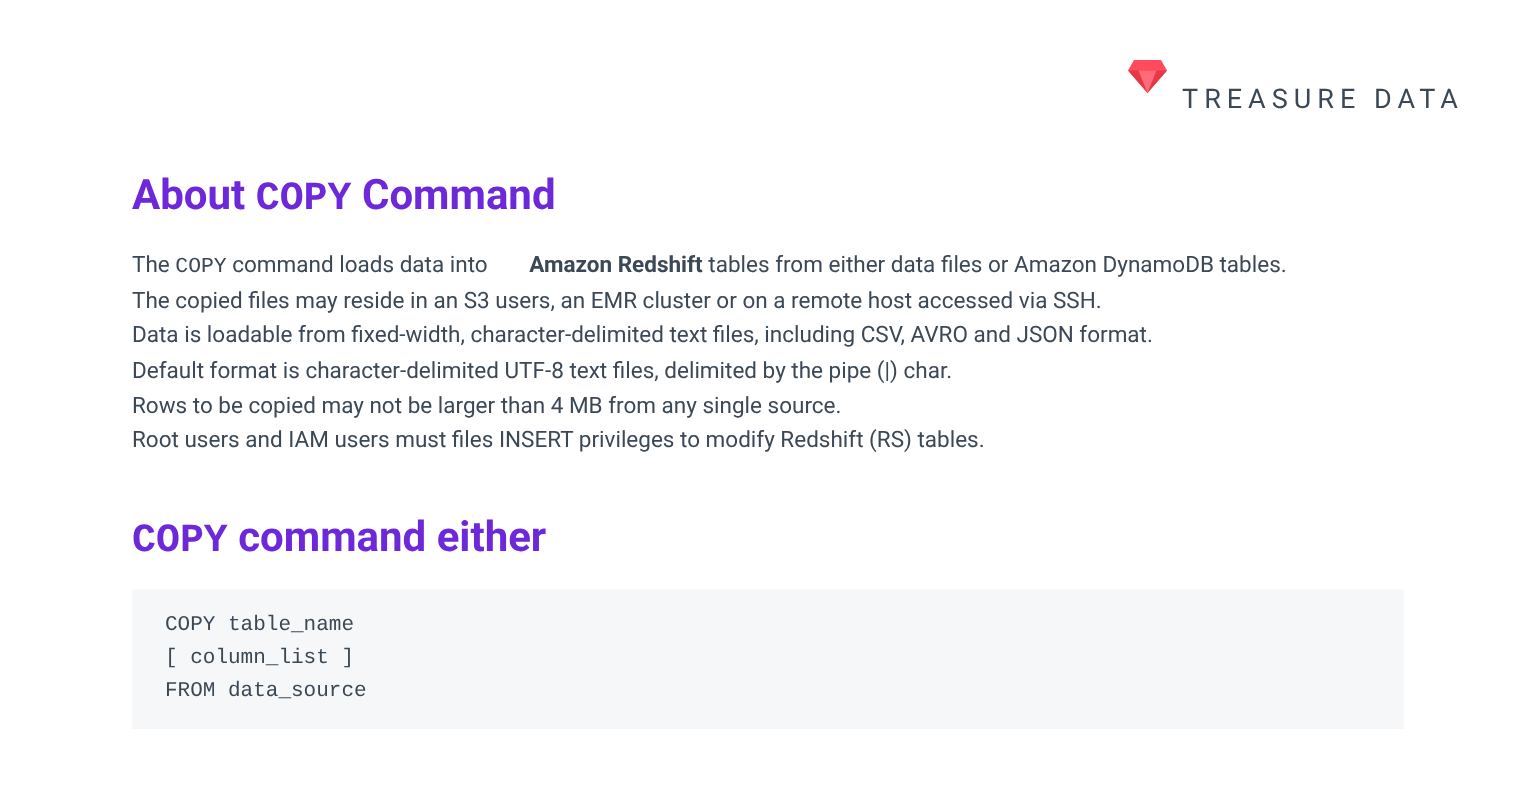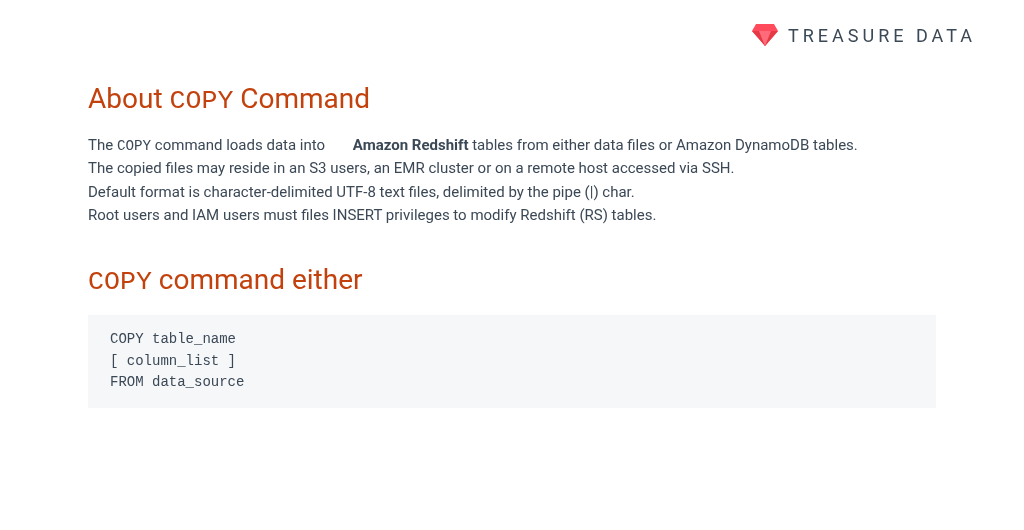--- a/index.html
+++ b/index.html
@@ -28,34 +28,35 @@
     }
     .logo-icon {
       width: 26px;
       height: 22px;
     }
     .logo-text {
       font-size: 18px;
       letter-spacing: 4px;
       font-weight: 400;
       color: #3b4856;
+      margin-top: 32px;
     }
     .content {
       padding: 24px 88px 0 88px;
     }
     h1 {
       font-size: 44px;
       font-weight: 400;
       color: #3b4856;
       margin-bottom: 44px;
     }
     h2 {
       font-size: 28px;
-      font-weight: 400;
-      color: #c2410c;
+      font-weight: 700;
+      color: #6d28d9;
       margin-bottom: 18px;
     }
     .section {
       margin-bottom: 36px;
     }
     .body-text {
       font-size: 15px;
       line-height: 1.55;
       color: #3b4856;
     }
@@ -99,21 +100,23 @@
 
   <div class="section">
     <h2>
       <span>About </span><code class="inline">COPY</code><span> Command</span>
     </h2>
     <div class="body-text">
       <p>
         <span>The </span><code class="inline">COPY</code><span> command loads data into </span><strong>Amazon Redshift</strong><span> tables from either data files or Amazon DynamoDB tables.</span>
       </p>
       <p>The copied files may reside in an S3 users, an EMR cluster or on a remote host accessed via SSH.</p>
+      <p>Data is loadable from fixed-width, character-delimited text files, including CSV,  AVRO and JSON format.</p>
       <p>Default format is character-delimited UTF-8 text files, delimited by the pipe (|) char.</p>
+      <p>Rows to be copied may not be larger than 4 MB from any single source.</p>
       <p>Root users and IAM users must files INSERT privileges to modify Redshift (RS) tables.</p>
     </div>
   </div>
 
   <div class="section">
     <h2>
       <code class="inline">COPY</code><span> command either</span>
     </h2>
     <div class="code-block">COPY table_name
 [ column_list ]

